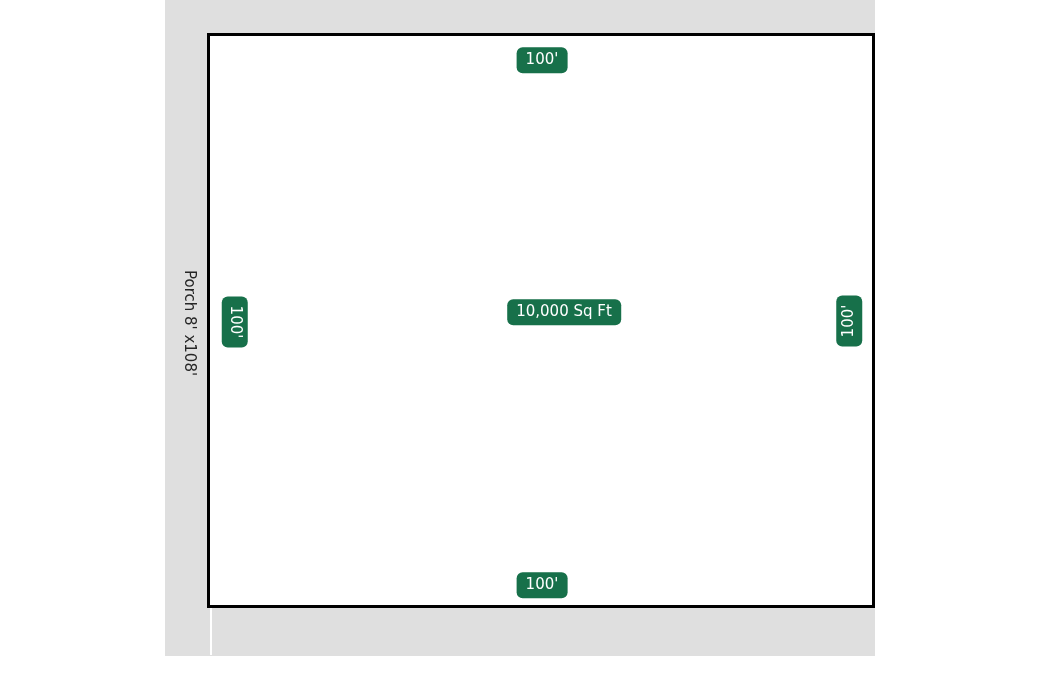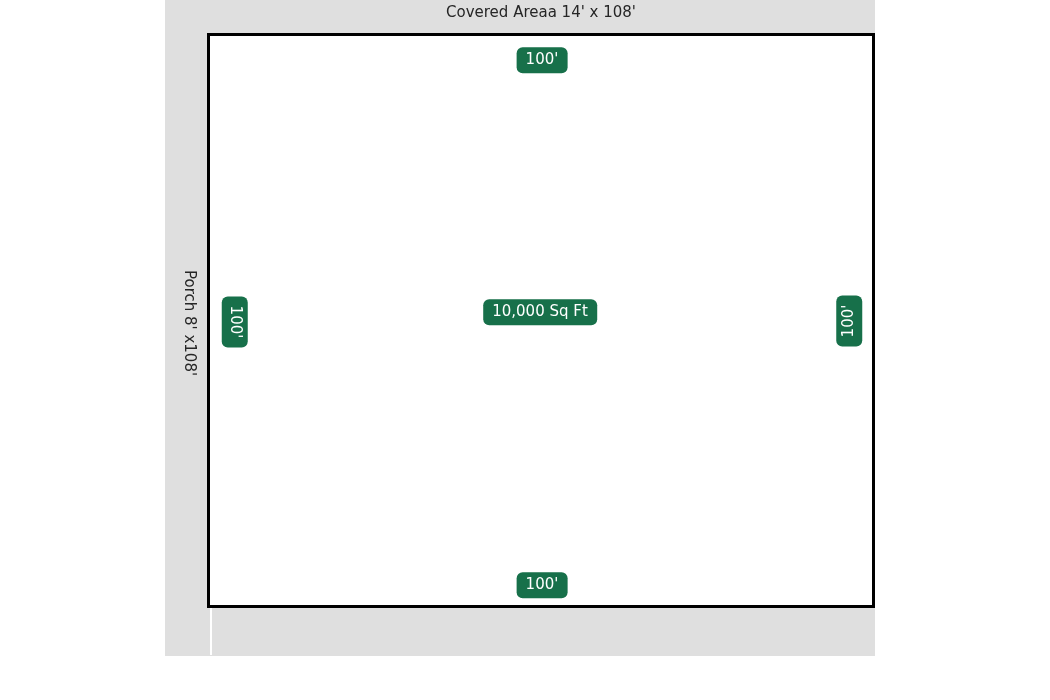--- a/index.html
+++ b/index.html
@@ -85,32 +85,31 @@
     color: #ffffff;
     font-size: 15px;
     line-height: 1.3;
     padding: 3px 9px;
     border-radius: 6px;
     white-space: nowrap;
     text-align: center;
   }
   .badge-top    { left: 542px; top: 60px;  transform: translate(-50%, -50%); }
   .badge-bottom { left: 542px; top: 585px; transform: translate(-50%, -50%); }
-  .badge-center { left: 540px; top: 312px; transform: translate(-50%, -50%); }
+  .badge-center { left: 564px; top: 312px; transform: translate(-50%, -50%); }
   .badge-left   { left: 235px; top: 322px; transform: translate(-50%, -50%) rotate(90deg); }
   .badge-right  { left: 849px; top: 321px; transform: translate(-50%, -50%) rotate(-90deg); }
 </style>
 </head>
 <body>
 
 <div class="stage">
 
   <div class="fig-bg"></div>
 
-  <div class="fig-title">Covered Areaa 14' x 108'</div>
 
   <div class="ylabel">Porch 8' x108'</div>
 
   <div class="axes"></div>
 
   <div class="strip-divider"></div>
 
 
   <div class="badge badge-top">100'</div>
 

